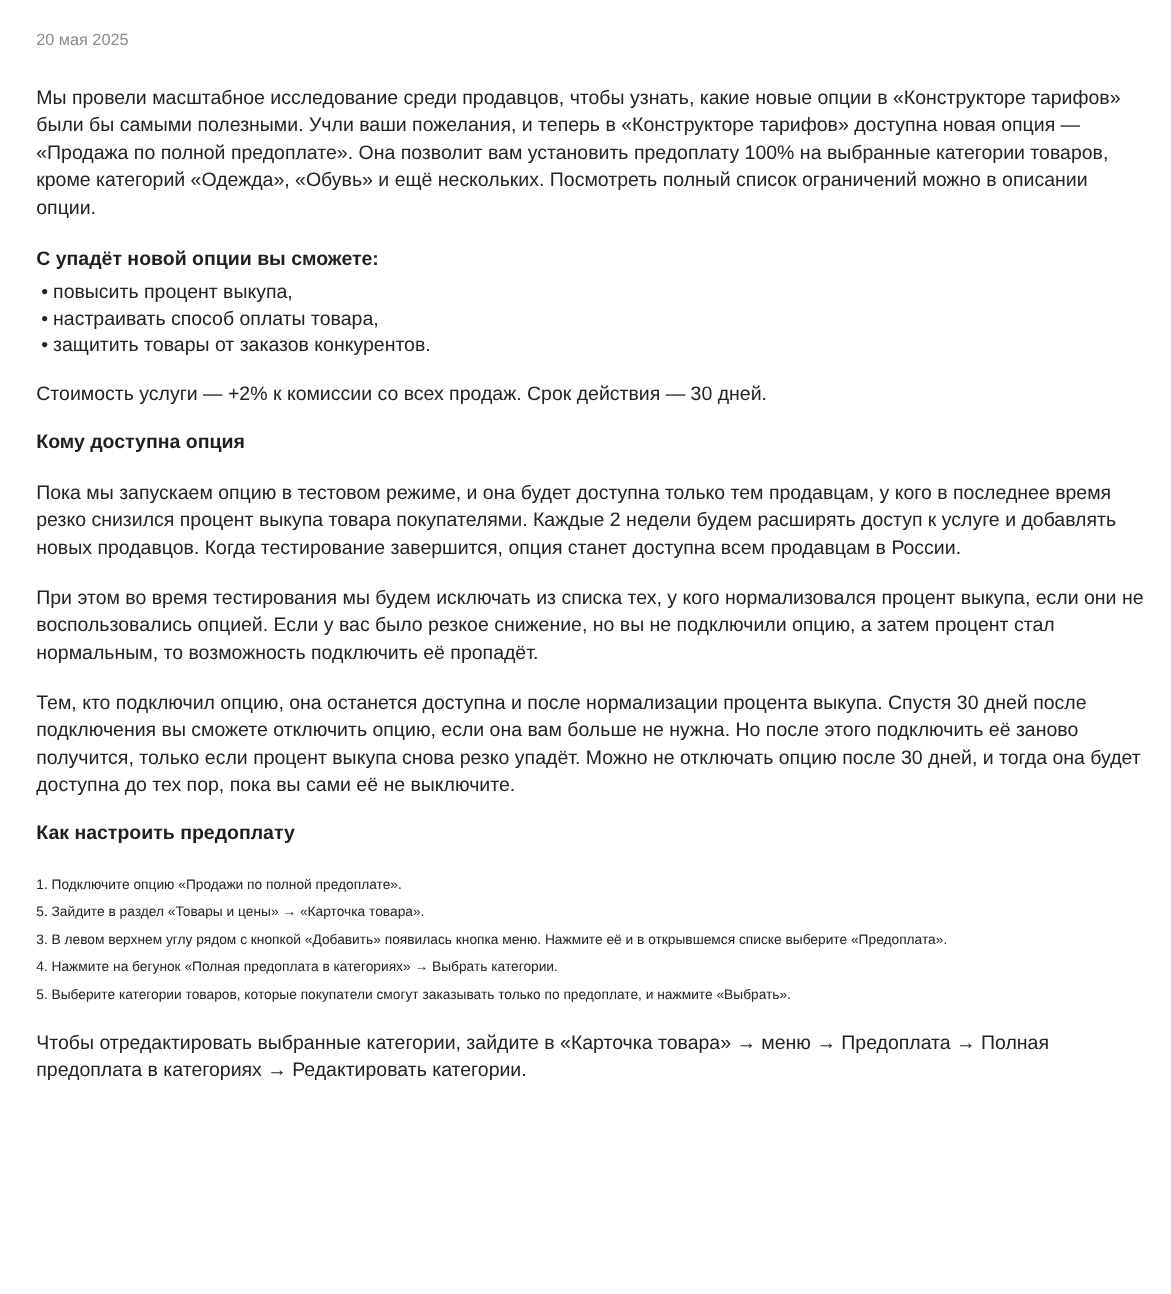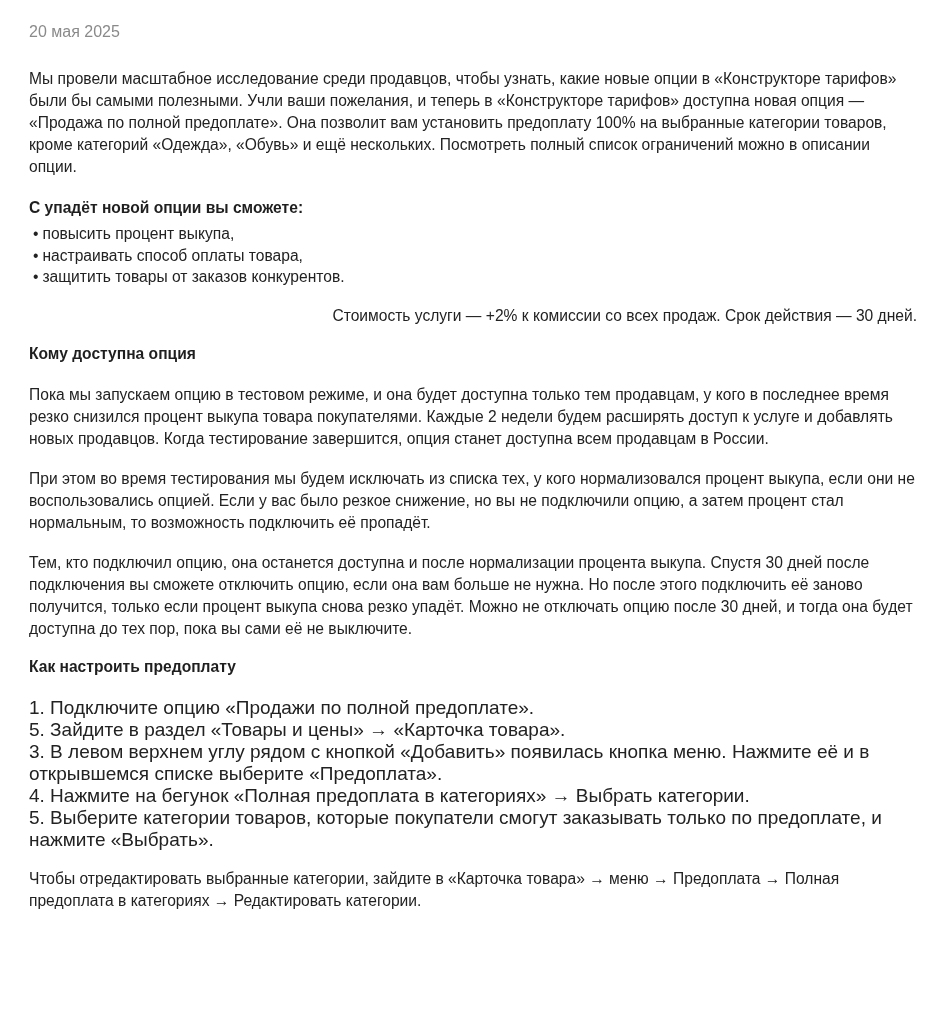--- a/index.html
+++ b/index.html
@@ -22,21 +22,21 @@
     margin: 0;
     padding-top: 6px;
     font-size: 28.5px;
     line-height: 40px;
     font-weight: bold;
     color: #141414;
     letter-spacing: -0.2px;
   }
   .date {
     margin-top: 22px;
-    font-size: 16px;
+    font-size: 13px;
     line-height: 20px;
     color: #8a8a8a;
   }
   .p {
     margin: 0;
     font-size: 15.6px;
     line-height: 22px;
     color: #222222;
   }
   .intro { margin-top: 26px; }
@@ -54,37 +54,37 @@
   }
   .bullets li {
     font-size: 15.6px;
     line-height: 21.5px;
     color: #222222;
   }
   .bullets li .dot {
     display: inline-block;
     margin-right: 4px;
   }
-  .cost { margin-top: 17px; text-align: right; }
+  .cost { margin-top: 17px; }
   .section-heading {
     margin-top: 16px;
     font-size: 15.6px;
     line-height: 22px;
     font-weight: bold;
     color: #1f1f1f;
   }
   .after-heading { margin-top: 19px; }
   .gap { margin-top: 18px; }
   .steps {
     margin: 19px 0 0 0;
     padding: 0;
     list-style: none;
   }
   .steps li {
-    font-size: 19px;
+    font-size: 11px;
     line-height: 22px;
     color: #222222;
   }
   .edit { margin-top: 17px; }
 </style>
 </head>
 <body>
 
 <div class="article">
   <div class="date">20 мая 2025</div>

